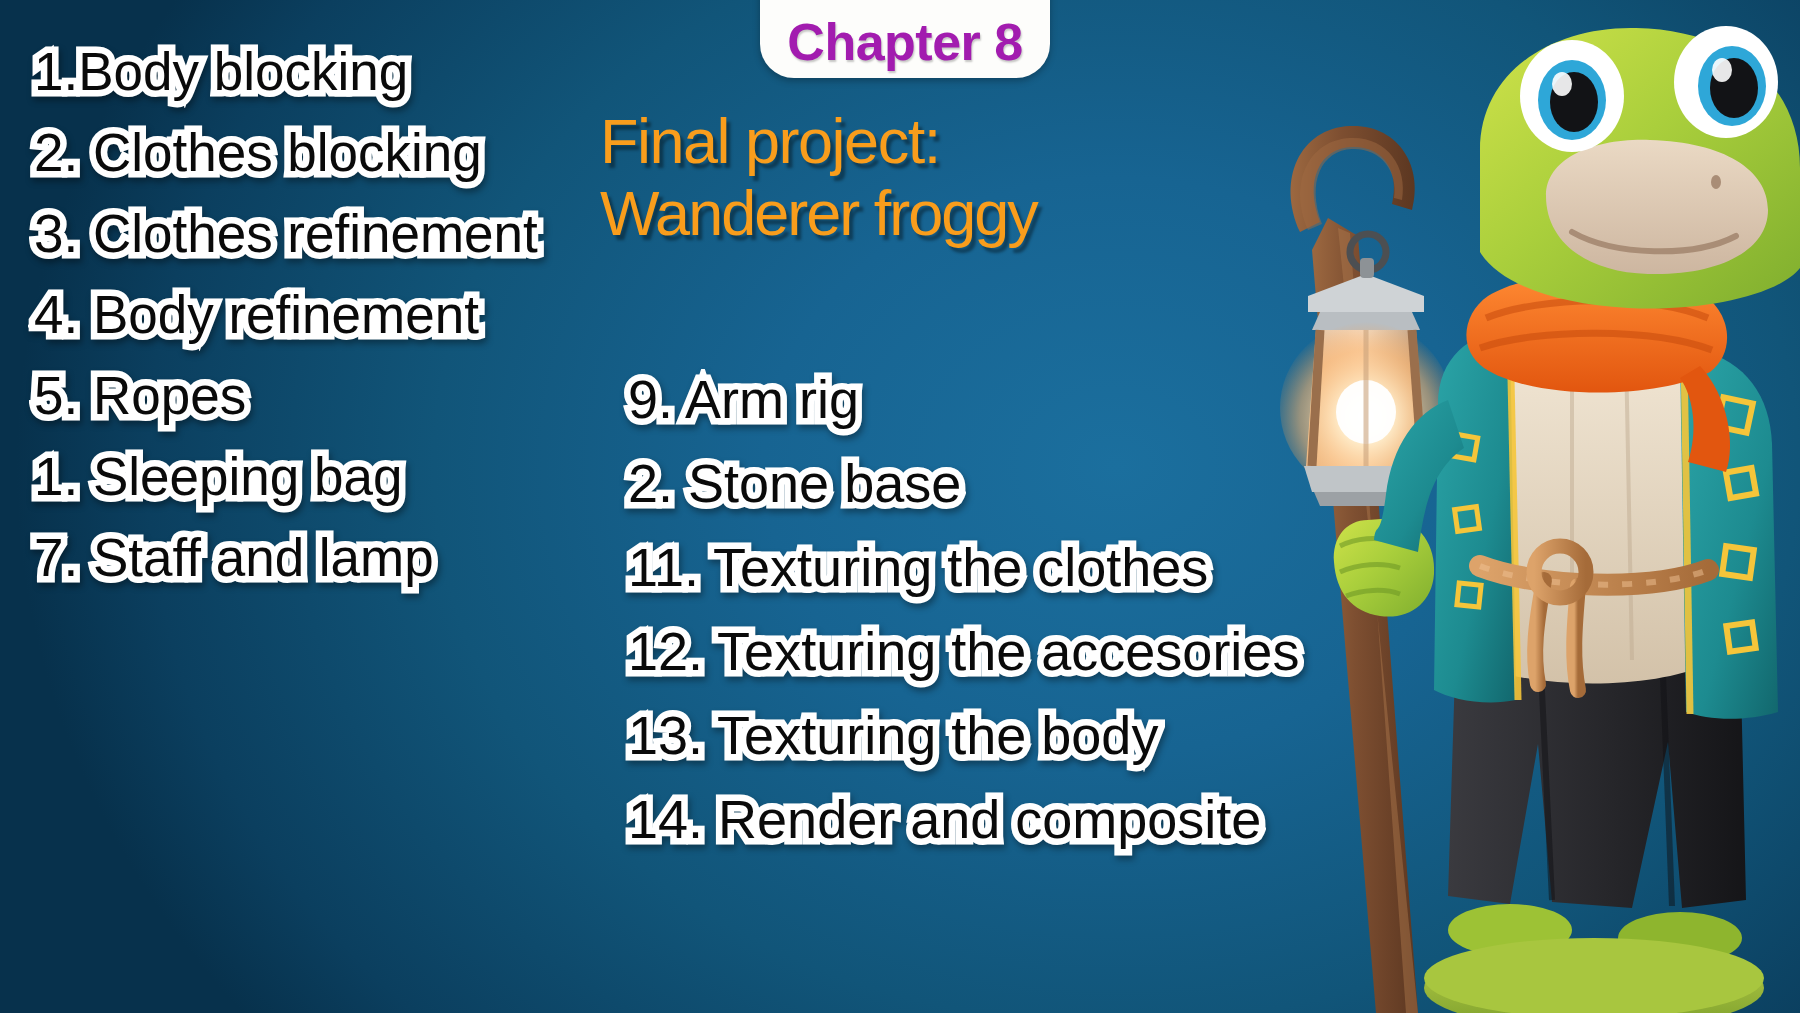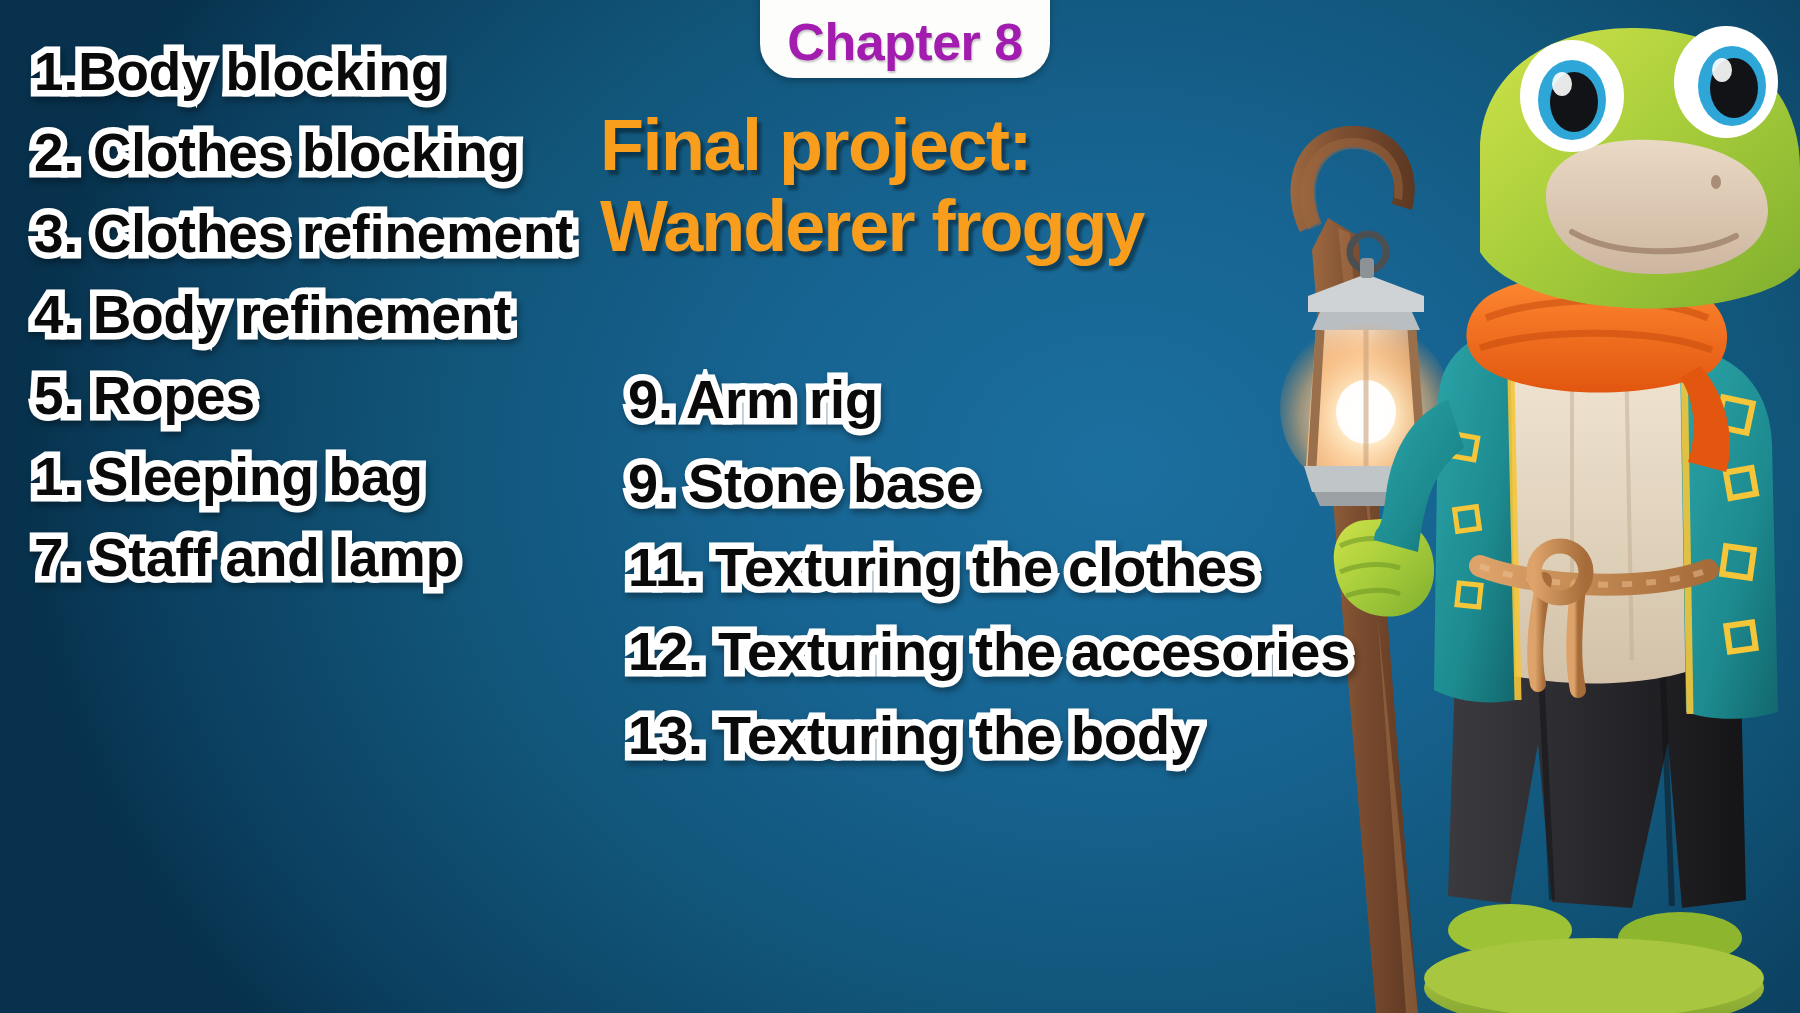--- a/index.html
+++ b/index.html
@@ -38,35 +38,35 @@
   }
   
   .title-wrap {
     position: absolute;
     left: 600px; top: 110px;
     width: 980px;
     z-index: 28;
     text-align: left;
   }
   .title-line {
-    font-size: 72px;
-    font-weight: bold;
+    font-size: 63px;
+    font-weight: normal;
     color: #f99d1c;
     line-height: 0.99;
     letter-spacing: -1.5px;
     text-shadow: 4px 5px 3px rgba(0,0,0,0.38);
     white-space: nowrap;
   }
   .title-line.l2 { margin-top: 10px; letter-spacing: -2px; }
   
   .list-col { position: absolute; z-index: 25; }
   .list-col.left { left: 34px; top: 45px; }
   .list-col.right { left: 628px; top: 372px; }
   .list-item {
-    font-weight: bold;
+    font-weight: normal;
     color: #0a0a0a;
     line-height: 1;
     white-space: nowrap;
     
     -webkit-text-stroke: 13px #ffffff;
     paint-order: stroke fill;
     filter: drop-shadow(2px 4px 3px rgba(0,0,0,0.35));
   }
   .list-col.left .list-item { font-size: 53px; margin-bottom: 28px; }
   .list-col.right .list-item { font-size: 54px; margin-bottom: 30px; }
@@ -271,19 +271,20 @@
     <div class="list-item">2. Clothes blocking</div>
     <div class="list-item">3. Clothes refinement</div>
     <div class="list-item">4. Body refinement</div>
     <div class="list-item">5. Ropes</div>
     <div class="list-item">1. Sleeping bag</div>
     <div class="list-item">7. Staff and lamp</div>
   </div>
 
   <div class="list-col right">
     <div class="list-item">9. Arm rig</div>
-    <div class="list-item">9. Stone base</div>
+    <div class="list-item">2. Stone base</div>
     <div class="list-item">11. Texturing the clothes</div>
     <div class="list-item">12. Texturing the accesories</div>
     <div class="list-item">13. Texturing the body</div>
+    <div class="list-item">14. Render and composite</div>
   </div>
 
 </div>
 
 </body></html>

